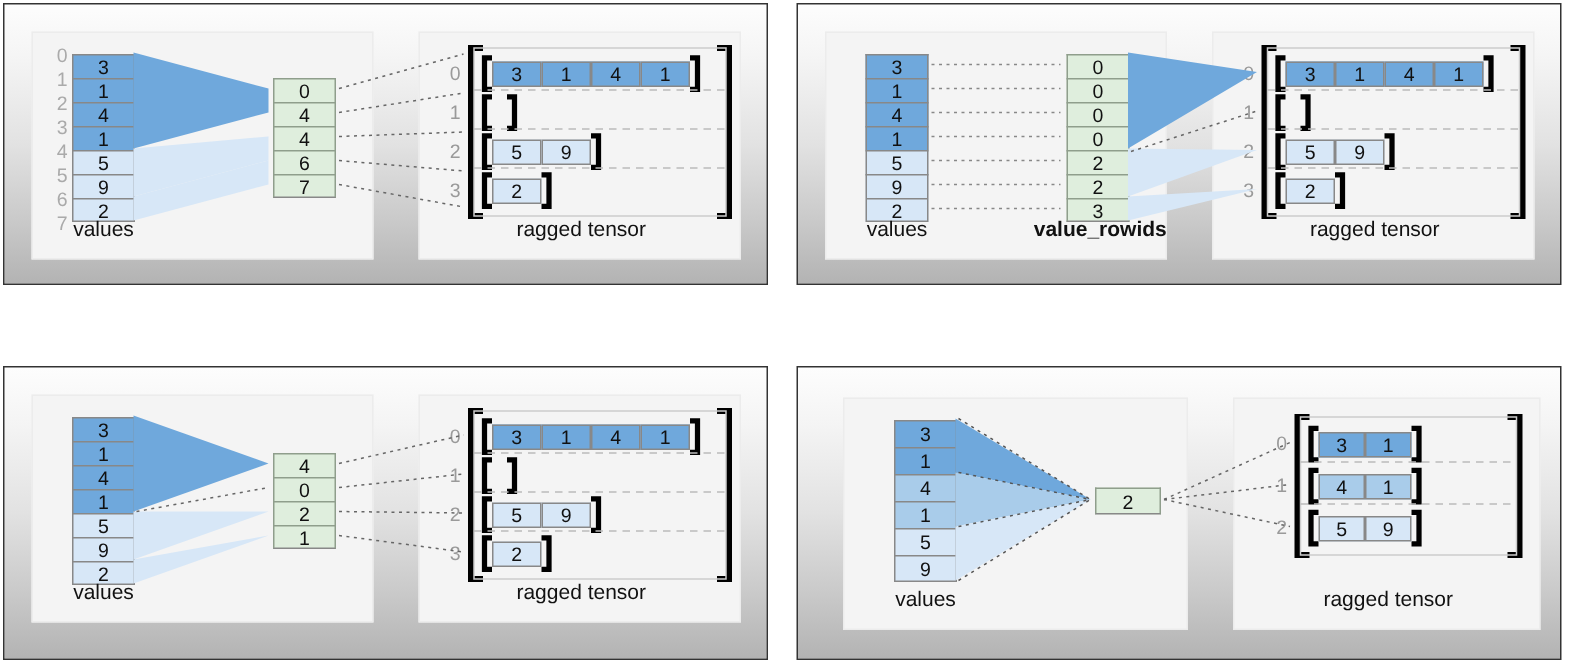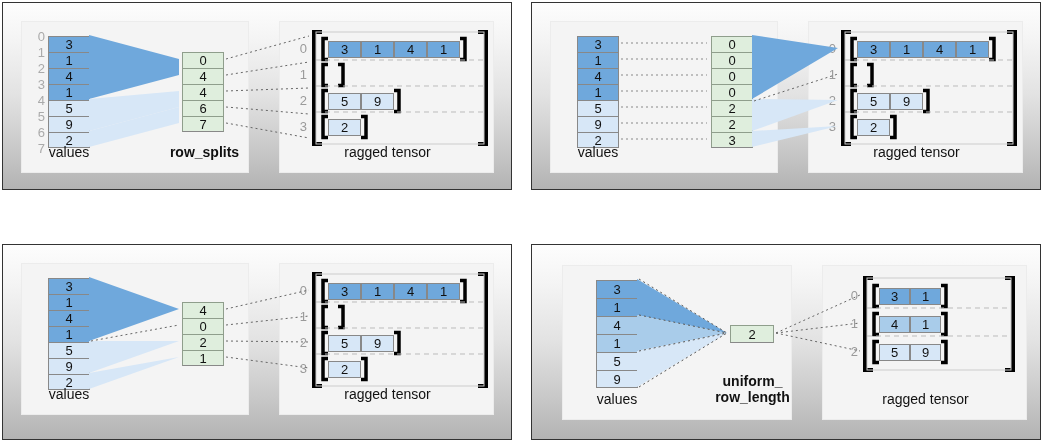--- a/index.html
+++ b/index.html
@@ -58,21 +58,20 @@
         <div class="idx" style="left: 10px; top: 104px; width: 13px;">6</div>
         <div class="idx" style="left: 10px; top: 120px; width: 13px;">7</div>
         <div class="cells" style="left: 160px; top: 30px; width: 42px;">
           <div class="cell gcell" style="height: 16px;">0</div>
           <div class="cell gcell" style="height: 16px;">4</div>
           <div class="cell gcell" style="height: 16px;">4</div>
           <div class="cell gcell" style="height: 16px;">6</div>
           <div class="cell gcell" style="height: 16px;">7</div>
         </div>
         <div class="caption" style="left: 4px; top: 122px; width: 86px;">values</div>
-        <div class="caption bold" style="left: 110px; top: 122px; width: 145px;">row_splits</div>
       </div>
       <div class="card" style="left: 276px; top: 18px; width: 215px; height: 152px;">
         <div class="caption" style="left: 0px; top: 122px; width: 215px;">ragged tensor</div>
         <svg class="overlay" width="215" height="152">
           <path d="M42 10 L34 10 L34 122 L42 122" fill="none" stroke="#000000" stroke-width="4"></path>
           <path d="M198 10 L206 10 L206 122 L198 122" fill="none" stroke="#000000" stroke-width="4"></path>
           <rect x="36" y="10" width="168" height="112" fill="none" stroke="#cccccc" stroke-width="1"></rect>
           <path d="M48 16.5 L43 16.5 L43 37.5 L48 37.5" fill="none" stroke="#000000" stroke-width="3.5"></path>
           <path d="M180 16.5 L185 16.5 L185 37.5 L180 37.5" fill="none" stroke="#000000" stroke-width="3.5"></path>
           <line x1="36" y1="38" x2="204" y2="38" stroke="#bbbbbb" stroke-width="1" stroke-dasharray="5,4"></line>
@@ -129,20 +128,21 @@
         <div class="cells" style="left: 160px; top: 14px; width: 42px;">
           <div class="cell gcell" style="height: 16px;">0</div>
           <div class="cell gcell" style="height: 16px;">0</div>
           <div class="cell gcell" style="height: 16px;">0</div>
           <div class="cell gcell" style="height: 16px;">0</div>
           <div class="cell gcell" style="height: 16px;">2</div>
           <div class="cell gcell" style="height: 16px;">2</div>
           <div class="cell gcell" style="height: 16px;">3</div>
         </div>
         <div class="caption" style="left: 4px; top: 122px; width: 86px;">values</div>
+        <div class="caption bold" style="left: 110px; top: 122px; width: 145px;">value_rowids</div>
       </div>
       <div class="card" style="left: 276px; top: 18px; width: 215px; height: 152px;">
         <div class="caption" style="left: 0px; top: 122px; width: 215px;">ragged tensor</div>
         <svg class="overlay" width="215" height="152">
           <path d="M42 10 L34 10 L34 122 L42 122" fill="none" stroke="#000000" stroke-width="4"></path>
           <path d="M198 10 L206 10 L206 122 L198 122" fill="none" stroke="#000000" stroke-width="4"></path>
           <rect x="36" y="10" width="168" height="112" fill="none" stroke="#cccccc" stroke-width="1"></rect>
           <path d="M48 16.5 L43 16.5 L43 37.5 L48 37.5" fill="none" stroke="#000000" stroke-width="3.5"></path>
           <path d="M180 16.5 L185 16.5 L185 37.5 L180 37.5" fill="none" stroke="#000000" stroke-width="3.5"></path>
           <line x1="36" y1="38" x2="204" y2="38" stroke="#bbbbbb" stroke-width="1" stroke-dasharray="5,4"></line>
@@ -262,22 +262,20 @@
           <div class="cell" style="height: 18px; background: rgb(111, 168, 220);">1</div>
           <div class="cell" style="height: 18px; background: rgb(169, 204, 234);">4</div>
           <div class="cell" style="height: 18px; background: rgb(169, 204, 234);">1</div>
           <div class="cell" style="height: 18px; background: rgb(215, 231, 247);">5</div>
           <div class="cell" style="height: 18px; background: rgb(215, 231, 247);">9</div>
         </div>
         <div class="cells" style="left: 167px; top: 59px; width: 44px;">
           <div class="cell gcell" style="height: 18px;">2</div>
         </div>
         <div class="caption" style="left: 11px; top: 125px; width: 86px;">values</div>
-        <div class="caption bold" style="left: 117px; top: 107px; width: 145px;">uniform_
-row_length</div>
       </div>
       <div class="card" style="left: 290px; top: 20px; width: 205px; height: 155px;">
         <div class="caption" style="left: 0px; top: 125px; width: 205px;">ragged tensor</div>
         <svg class="overlay" width="205" height="155">
           <path d="M50 12 L42 12 L42 104 L50 104" fill="none" stroke="#000000" stroke-width="4"></path>
           <path d="M182 12 L190 12 L190 104 L182 104" fill="none" stroke="#000000" stroke-width="4"></path>
           <rect x="44" y="12" width="144" height="92" fill="none" stroke="#cccccc" stroke-width="1"></rect>
           <path d="M56 19.5 L51 19.5 L51 40.5 L56 40.5" fill="none" stroke="#000000" stroke-width="3.5"></path>
           <path d="M118 19.5 L123 19.5 L123 40.5 L118 40.5" fill="none" stroke="#000000" stroke-width="3.5"></path>
           <line x1="44" y1="42" x2="188" y2="42" stroke="#bbbbbb" stroke-width="1" stroke-dasharray="5,4"></line>

